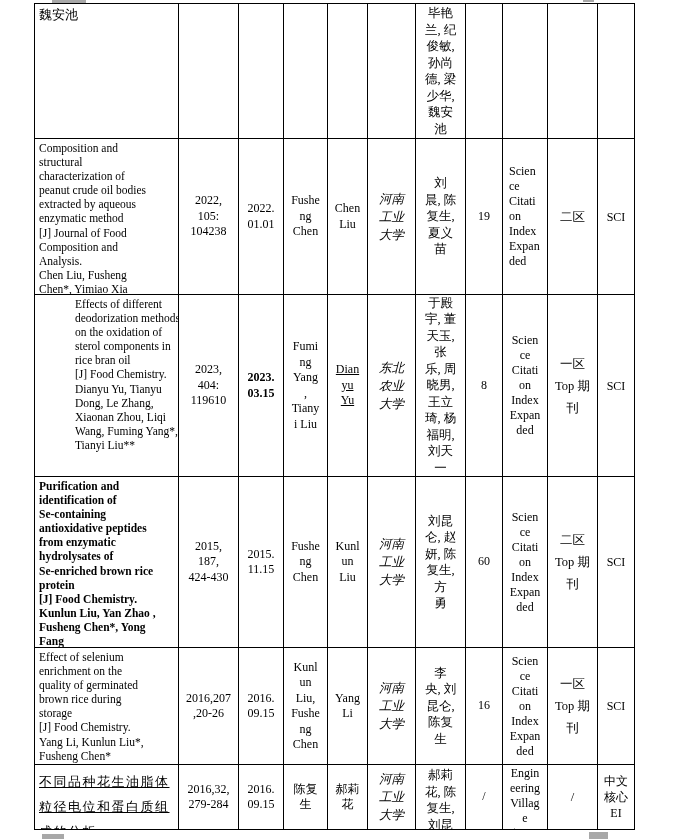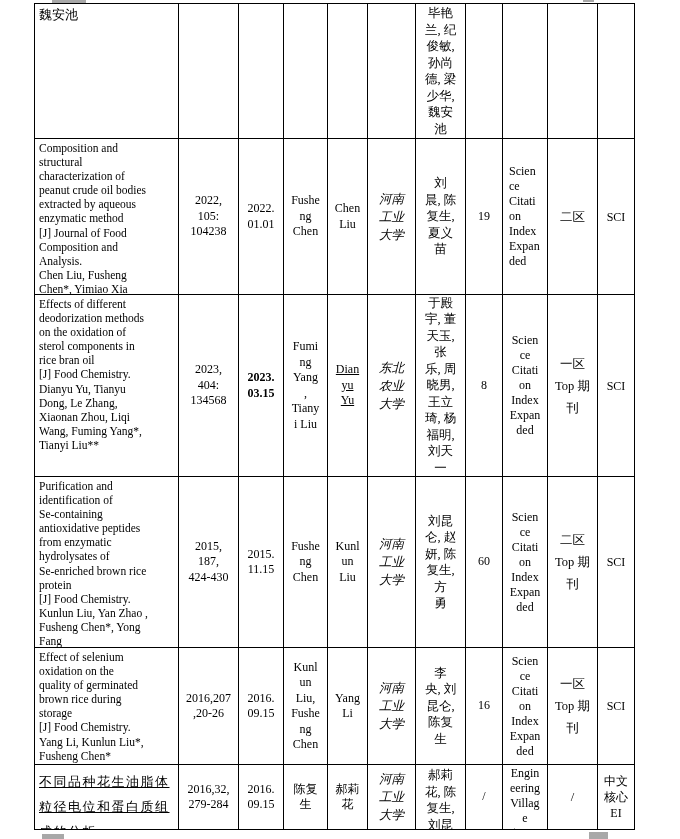--- a/index.html
+++ b/index.html
@@ -159,36 +159,36 @@
           </td>
           <td class="col-9">
             <div class="cw" style="height: 155px;">二区</div>
           </td>
           <td class="col-10">
             <div class="cw" style="height: 155px;">SCI</div>
           </td>
         </tr>
         <tr class="row-2">
           <td class="col-0">
-            <div class="cw" style="height: 181px;">Effects of different
+            <div class="cw" style="height: 181px; margin-left: 36px;">Effects of different
 deodorization methods
 on the oxidation of
 sterol components in
 rice bran oil
 [J] Food Chemistry.
 Dianyu Yu, Tianyu
 Dong, Le Zhang,
 Xiaonan Zhou, Liqi
 Wang, Fuming Yang*,
 Tianyi Liu**</div>
           </td>
           <td class="col-1">
             <div class="cw" style="height: 181px;">2023,
 404:
-134568</div>
+119610</div>
           </td>
           <td class="col-2">
             <div class="cw" style="height: 181px; font-weight: bold;">2023.
 03.15</div>
           </td>
           <td class="col-3">
             <div class="cw" style="height: 181px;">Fumi
 ng
 Yang
 ,
@@ -234,21 +234,21 @@
             <div class="cw" style="height: 181px;">一区
 Top 期
 刊</div>
           </td>
           <td class="col-10">
             <div class="cw" style="height: 181px;">SCI</div>
           </td>
         </tr>
         <tr class="row-3">
           <td class="col-0">
-            <div class="cw" style="height: 170px;">Purification and
+            <div class="cw" style="height: 170px; font-weight: bold;">Purification and
 identification of
 Se-containing
 antioxidative peptides
 from enzymatic
 hydrolysates of
 Se-enriched brown rice
 protein
 [J] Food Chemistry.
 Kunlun Liu, Yan Zhao ,
 Fusheng Chen*, Yong
@@ -303,21 +303,21 @@
 Top 期
 刊</div>
           </td>
           <td class="col-10">
             <div class="cw" style="height: 170px;">SCI</div>
           </td>
         </tr>
         <tr class="row-4">
           <td class="col-0">
             <div class="cw" style="height: 116px;">Effect of selenium
-oxidation on the
+enrichment on the
 quality of germinated
 brown rice during
 storage
 [J] Food Chemistry.
 Yang Li, Kunlun Liu*,
 Fusheng Chen*</div>
           </td>
           <td class="col-1">
             <div class="cw" style="height: 116px;">2016,207
 ,20-26</div>

